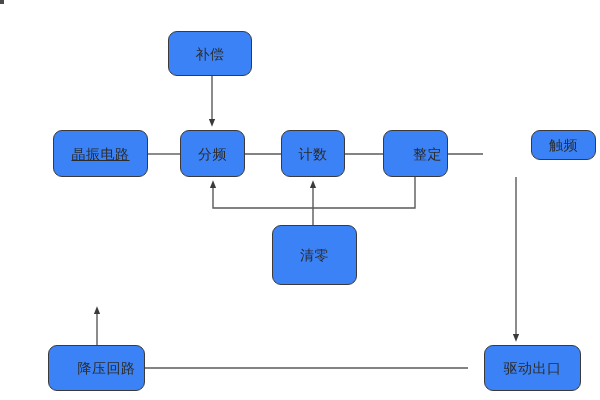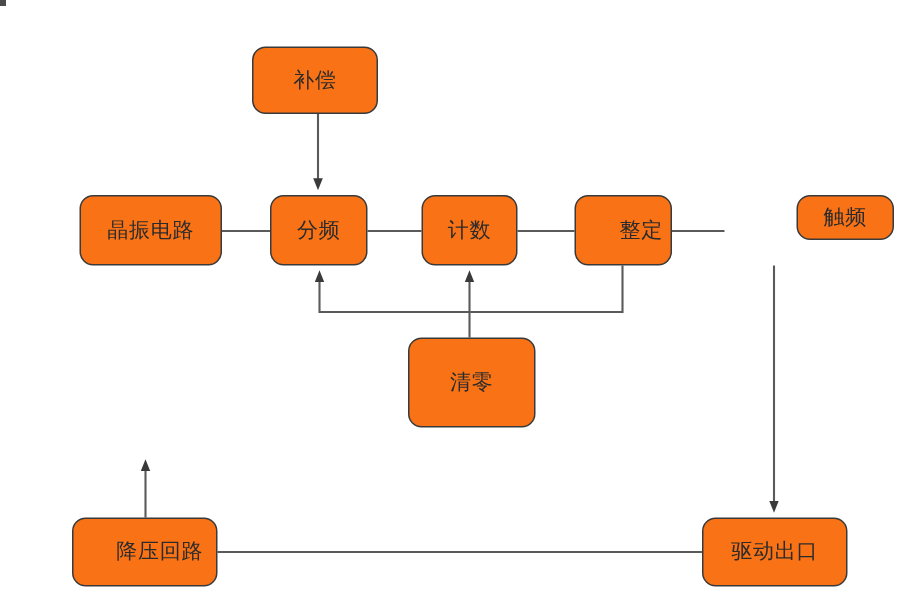--- a/index.html
+++ b/index.html
@@ -19,21 +19,21 @@
     position: absolute;
     left: 0;
     top: 0;
     width: 600px;
     height: 400px;
     pointer-events: none;
   }
   .node {
     position: absolute;
     box-sizing: border-box;
-    background: #f97316;
+    background: #3b82f6;
     border: 1.4px solid #3a3a3a;
     border-radius: 9px;
     display: flex;
     align-items: center;
     justify-content: center;
     color: #2b2b2b;
     font-size: 14px;
     letter-spacing: 0.5px;
     line-height: 1;
     z-index: 3;
@@ -85,21 +85,21 @@
       <path d="M 97 345 L 97 310" marker-end="url(#arrowhead)"></path>
 
       <path d="M 145 368 L 468 368"></path>
     </g>
   </svg>
 
   <div class="node" style="left:168px; top:31px; width:84px; height:45px;">
     <span class="node-label">补偿</span>
   </div>
 
-  <div class="node" style="left:53px; top:130px; width:95px; height:47px;">
+  <div class="node" style="left:53px; top:130px; width:95px; height:47px;text-decoration:underline;">
     <span class="node-label">晶振电路</span>
   </div>
 
   <div class="node" style="left:281px; top:130px; width:64px; height:47px;">
     <span class="node-label">计数</span>
   </div>
 
   <div class="node" style="left:180px; top:130px; width:65px; height:47px;">
     <span class="node-label">分频</span>
   </div>
@@ -113,17 +113,17 @@
   </div>
 
   <div class="node" style="left:272px; top:225px; width:85px; height:60px;">
     <span class="node-label">清零</span>
   </div>
 
   <div class="node" style="left:48px; top:345px; width:97px; height:46px;padding-left:20px;">
     <span class="node-label">降压回路</span>
   </div>
 
-  <div class="node" style="left:468px; top:345px; width:97px; height:46px;">
+  <div class="node" style="left:484px; top:345px; width:97px; height:46px;">
     <span class="node-label">驱动出口</span>
   </div>
 
 </div>
 
 </body></html>

